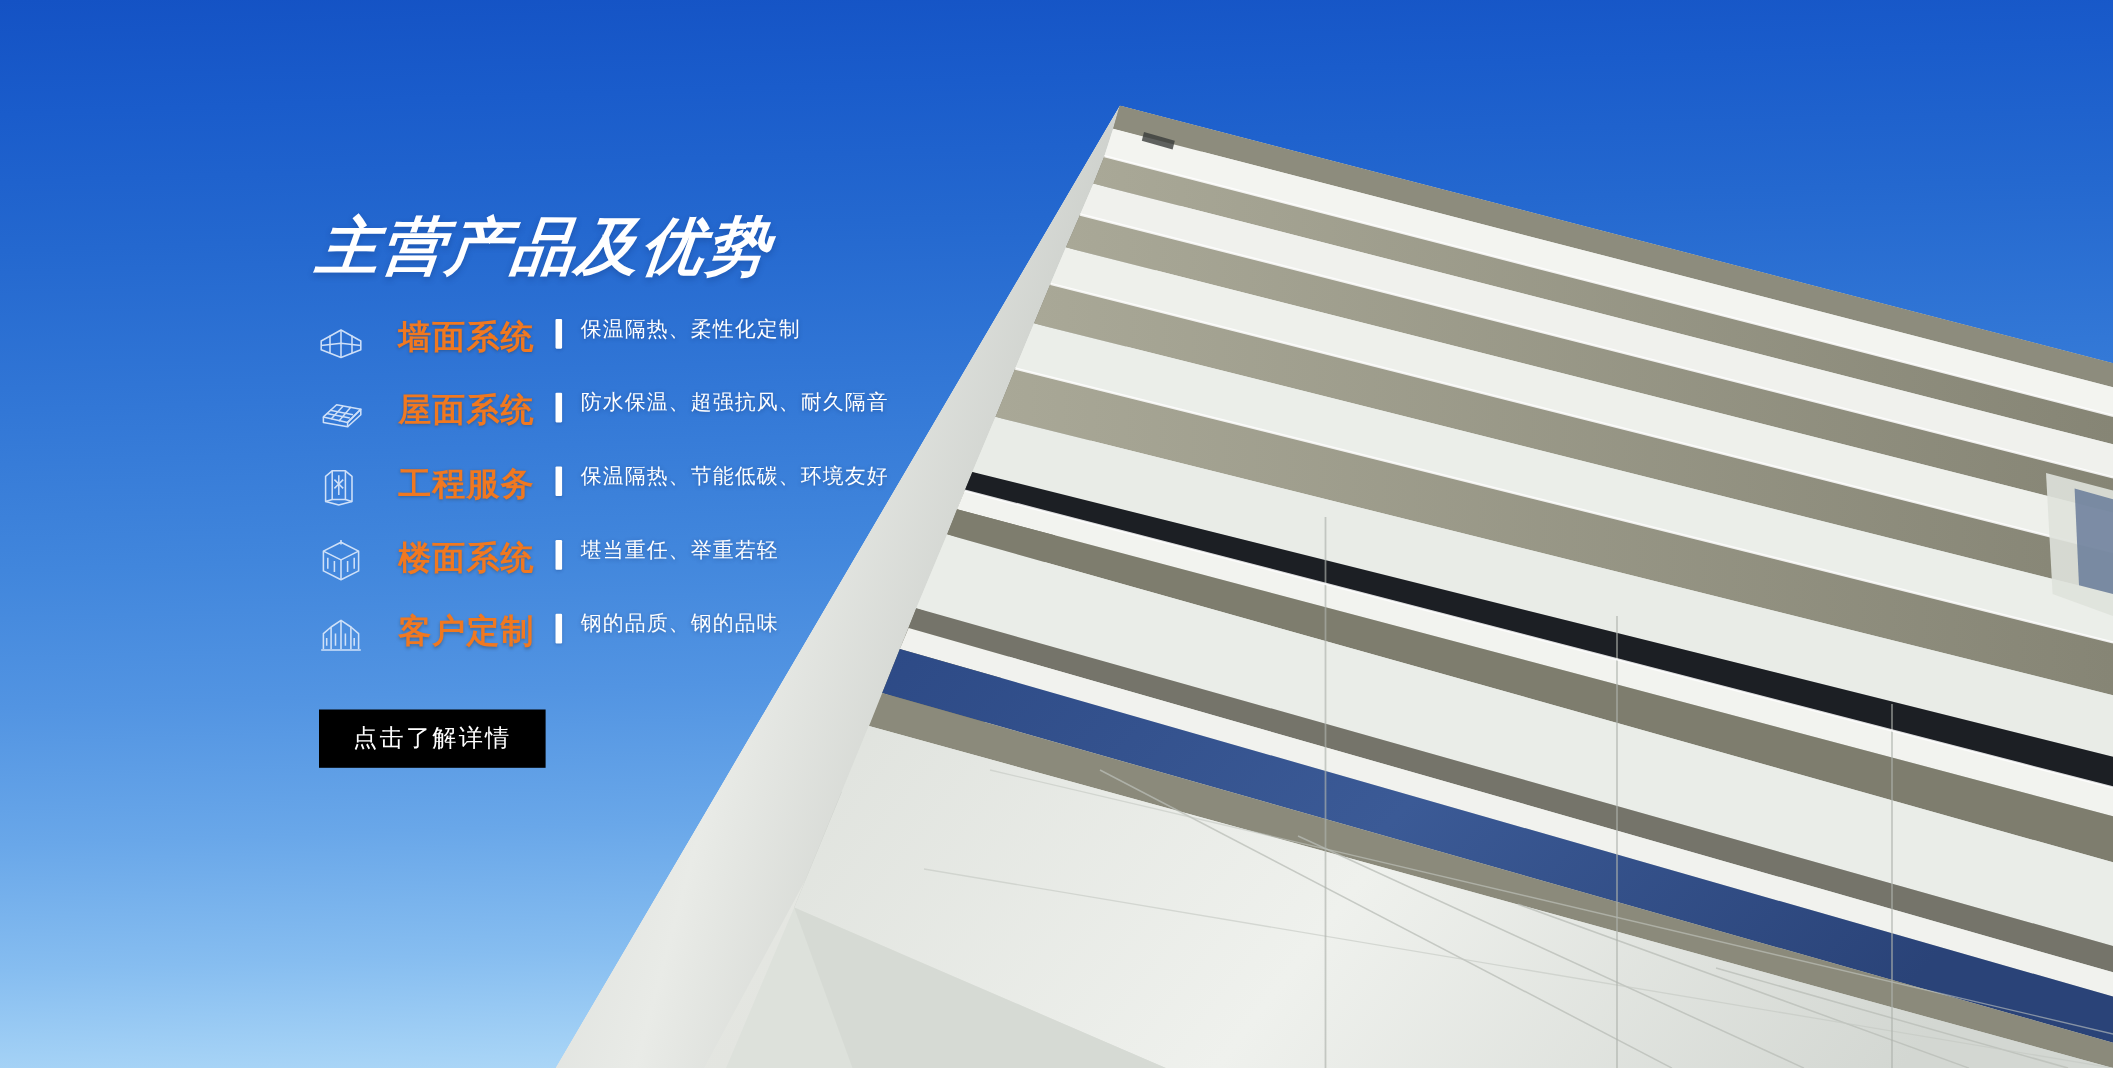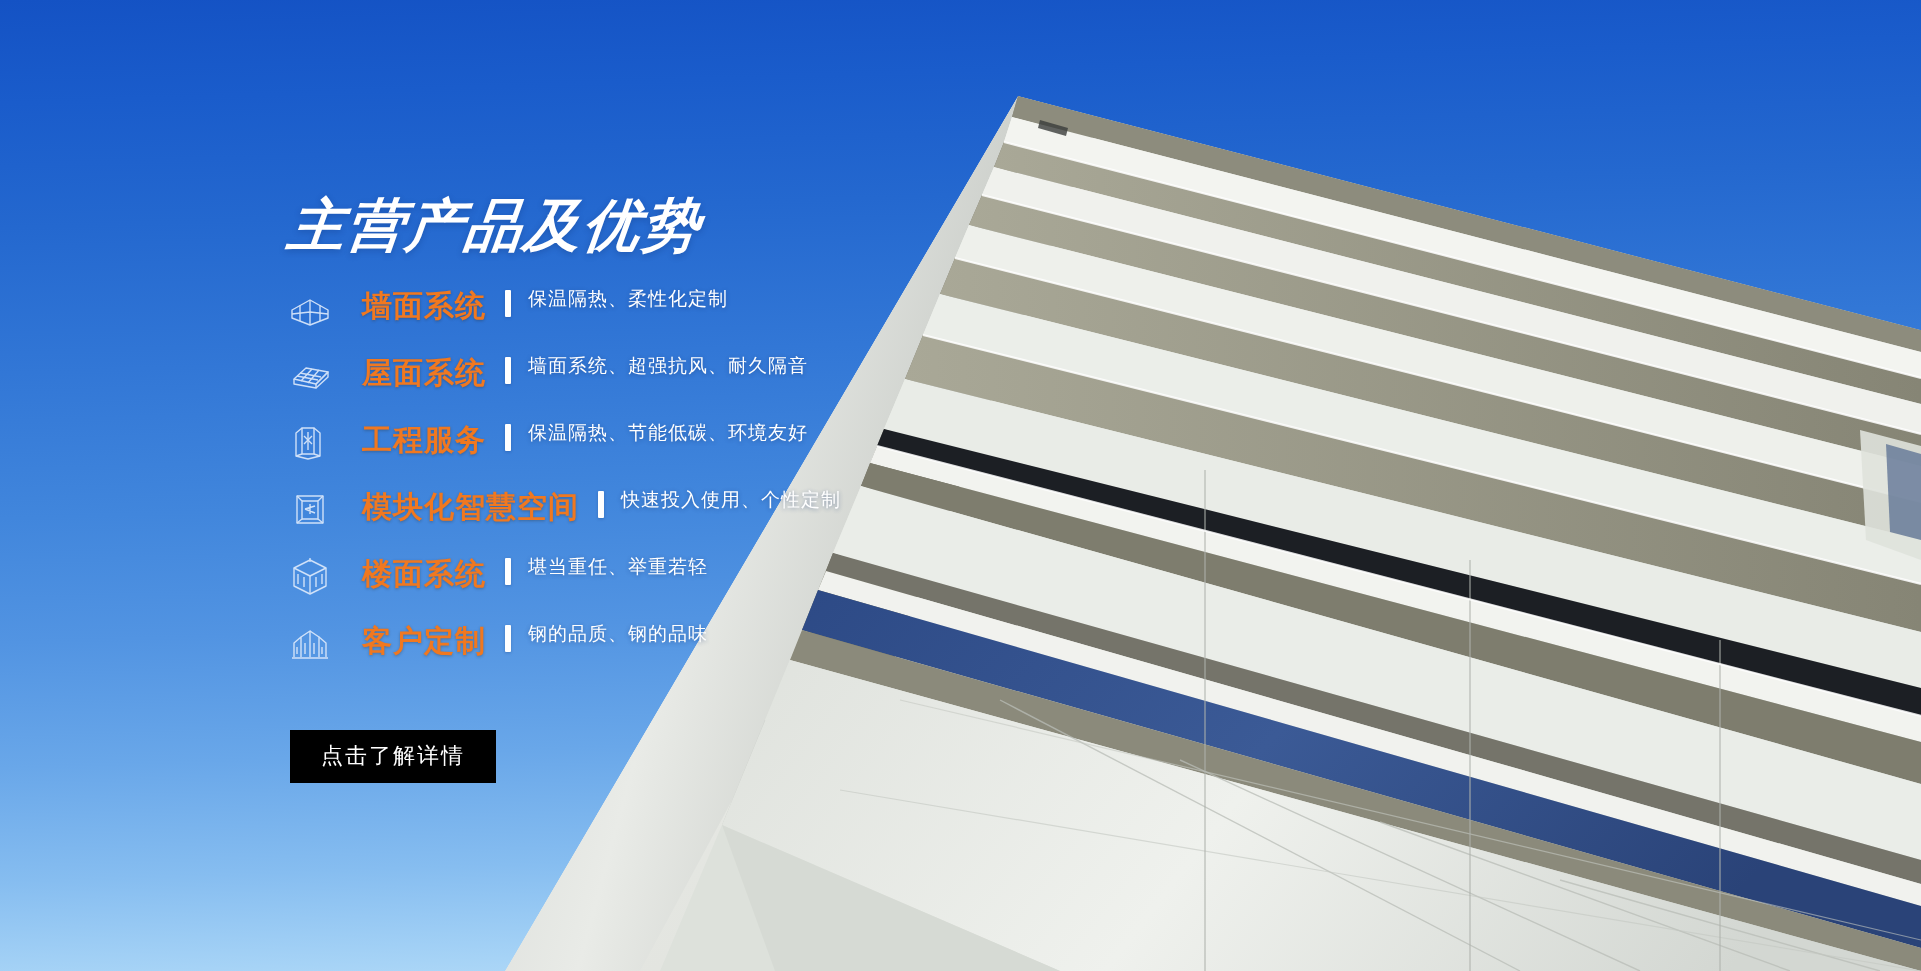--- a/index.html
+++ b/index.html
@@ -86,21 +86,21 @@
     box-shadow:0 1px 3px rgba(20,50,110,.3);
   }
   .desc {
     font-size:19px;
     color:#ffffff;
     letter-spacing:1px;
     text-shadow:0 1px 4px rgba(20,50,110,.45);
   }
   .cta {
     display:inline-block;
-    margin-top:42px;
+    margin-top:24px;
     margin-left:2px;
     background:#000000;
     color:#ffffff;
     font-size:22px;
     letter-spacing:2px;
     padding:15px 31px 16px 31px;
     border:none;
     cursor:pointer;
     line-height:1;
     font-family:inherit;
@@ -262,55 +262,41 @@
             <path d="M6 26 L6 31 L28 35 L28 31"></path>
             <path d="M28 31 L40 19 L40 24 L28 35"></path>
             <path d="M12 20 L33 24"></path>
             <path d="M9 23 L30 27"></path>
             <path d="M24 16 L13 28"></path>
             <path d="M31 17 L20 30"></path>
           </svg>
         </span>
         <span class="cat">屋面系统</span>
         <span class="bar"></span>
-        <span class="desc">墙面系统、超强抗风、耐久隔音</span>
+        <span class="desc">防水保温、超强抗风、耐久隔音</span>
       </div>
 
 
       <div class="row">
         <span class="ico">
           <svg width="44" height="44" viewBox="0 0 44 44" fill="none" stroke="#dce9fb" stroke-width="1.4" stroke-linejoin="round">
             <path d="M14 8 L26 8 L26 34 L14 34 Z"></path>
             <path d="M14 8 L8 13 L8 36 L14 34"></path>
             <path d="M26 8 L32 13 L32 36 L26 34"></path>
             <path d="M8 36 L20 39 L32 36"></path>
             <path d="M20 12 L20 30"></path>
             <path d="M16 16 L20 20 L24 16"></path>
             <path d="M16 24 L20 20 L24 24"></path>
           </svg>
         </span>
         <span class="cat">工程服务</span>
         <span class="bar"></span>
         <span class="desc">保温隔热、节能低碳、环境友好</span>
       </div>
 
-      <div class="row">
-        <span class="ico">
-          <svg width="44" height="44" viewBox="0 0 44 44" fill="none" stroke="#dce9fb" stroke-width="1.4" stroke-linejoin="round">
-            <path d="M9 9 L35 9 L35 36 L9 36 Z"></path>
-            <path d="M9 9 L14 14 L14 32 L9 36"></path>
-            <path d="M35 9 L30 14 L30 32 L35 36"></path>
-            <path d="M14 14 L30 14 M14 32 L30 32"></path>
-            <path d="M17 22 L27 19 M17 22 L27 26 M22 17 L22 27"></path>
-          </svg>
-        </span>
-        <span class="cat">模块化智慧空间</span>
-        <span class="bar"></span>
-        <span class="desc">快速投入使用、个性定制</span>
-      </div>
 
       <div class="row">
         <span class="ico">
           <svg width="44" height="44" viewBox="0 0 44 44" fill="none" stroke="#dce9fb" stroke-width="1.4" stroke-linejoin="round">
             <path d="M22 6 L38 14 L38 32 L22 40 L6 32 L6 14 Z"></path>
             <path d="M6 14 L22 22 L38 14"></path>
             <path d="M22 22 L22 40"></path>
             <path d="M10 20 L10 30 M16 23 L16 33"></path>
             <path d="M28 23 L28 33 M34 20 L34 30"></path>
             <path d="M22 4 L22 8"></path>

